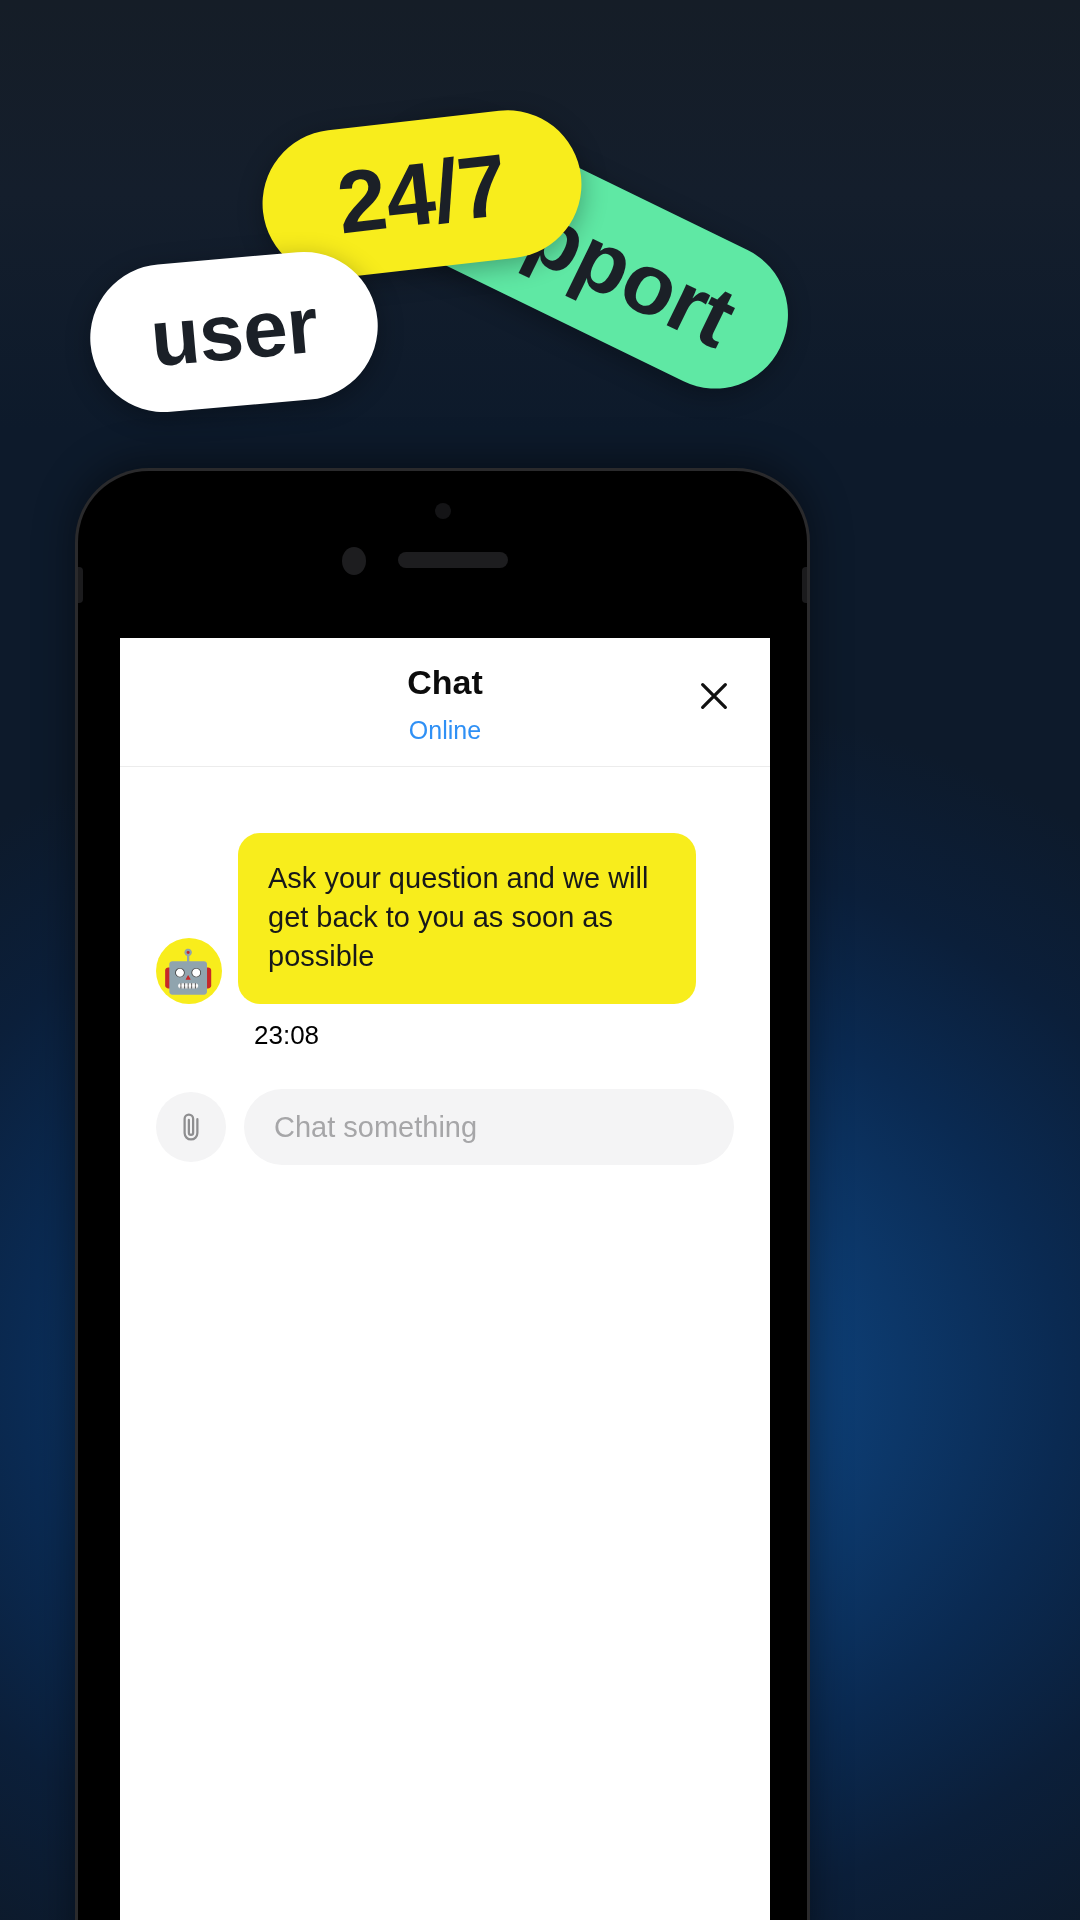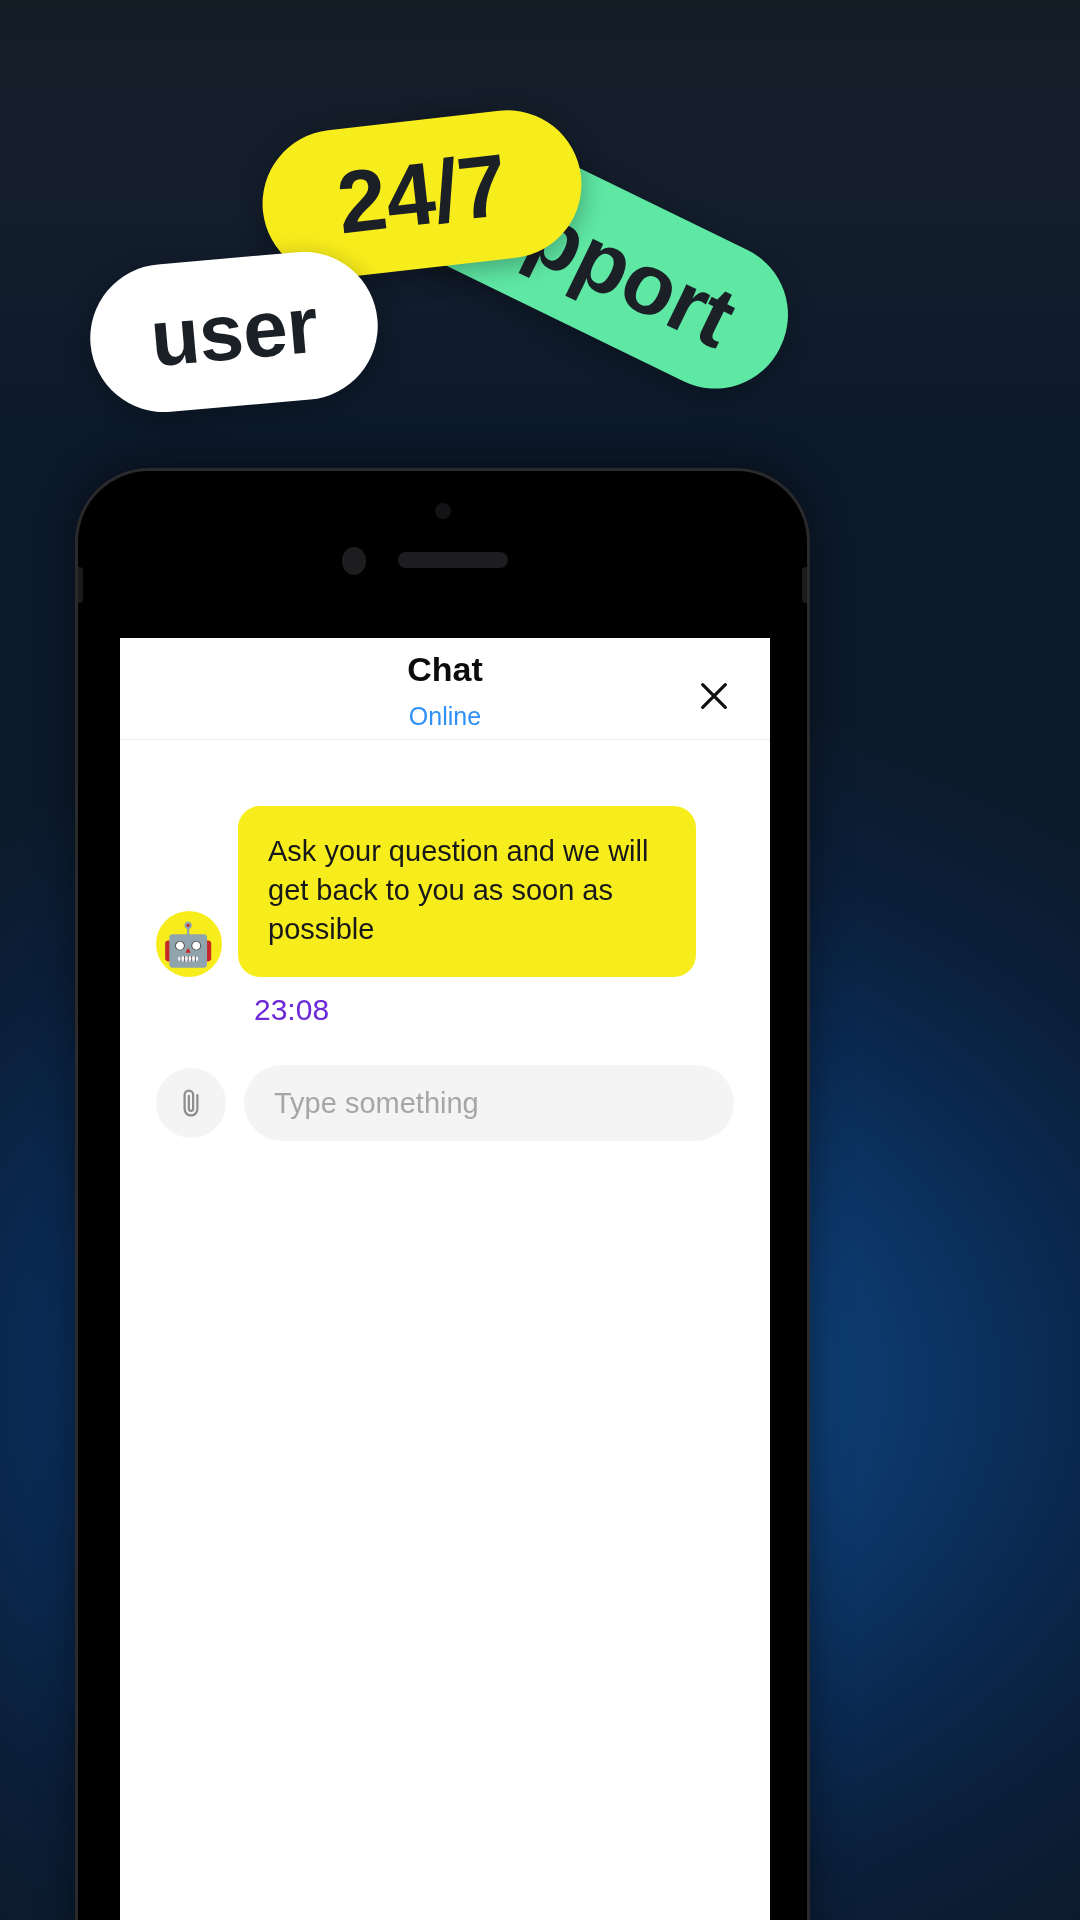--- a/index.html
+++ b/index.html
@@ -81,21 +81,21 @@
   
   .screen {
     position:absolute; left:42px; top:167px; right:0;
     width:650px; height:1330px;
     background:#fff;
     overflow:hidden;
   }
 
   .chat-header {
     position:relative;
-    height:102px;
+    height:129px;
     border-bottom:1px solid #ececec;
     display:flex; flex-direction:column; align-items:center; justify-content:center;
     padding-top:6px;
   }
   .chat-title { font-size:34px; font-weight:700; color:#0c0c0c; line-height:1.05; }
   .chat-status { font-size:25px; color:#2f90f5; margin-top:15px; }
   .close-btn {
     position:absolute; right:36px; top:38px;
     width:40px; height:40px;
     display:flex; align-items:center; justify-content:center;
@@ -118,21 +118,21 @@
   }
   .bubble {
     background:#f8ed1c;
     border-radius:22px;
     padding:26px 42px 28px 30px;
     max-width:458px;
     font-size:29px; line-height:1.35;
     color:#17181a;
   }
   .msg-time {
-    font-size:30px; color:#6d28d9;
+    font-size:26px; color:#000000;
     margin-left:134px; margin-top:16px;
   }
 
   .input-row {
     display:flex; align-items:center;
     padding:38px 36px 0 36px;
     gap:18px;
   }
   .attach-btn {
     width:70px; height:70px; border-radius:50%;
@@ -199,19 +199,19 @@
         <div class="msg-time">23:08</div>
       </div>
 
       <div class="input-row">
         <div class="attach-btn">
           <svg class="icon-svg" width="34" height="34" viewBox="0 0 24 24" aria-hidden="true">
             <path d="M16.5 6.5v9.8a4.5 4.5 0 0 1-9 0V6.2a3 3 0 0 1 6 0v9.9a1.5 1.5 0 0 1-3 0V7" stroke="#8e8e90" stroke-width="1.6" fill="none" stroke-linecap="round" stroke-linejoin="round"></path>
           </svg>
         </div>
         <div class="text-field">
-          <span>Type something</span>
+          <span>Chat something</span>
         </div>
       </div>
     </div>
 
   </div>
 </div>
 
 </body></html>

